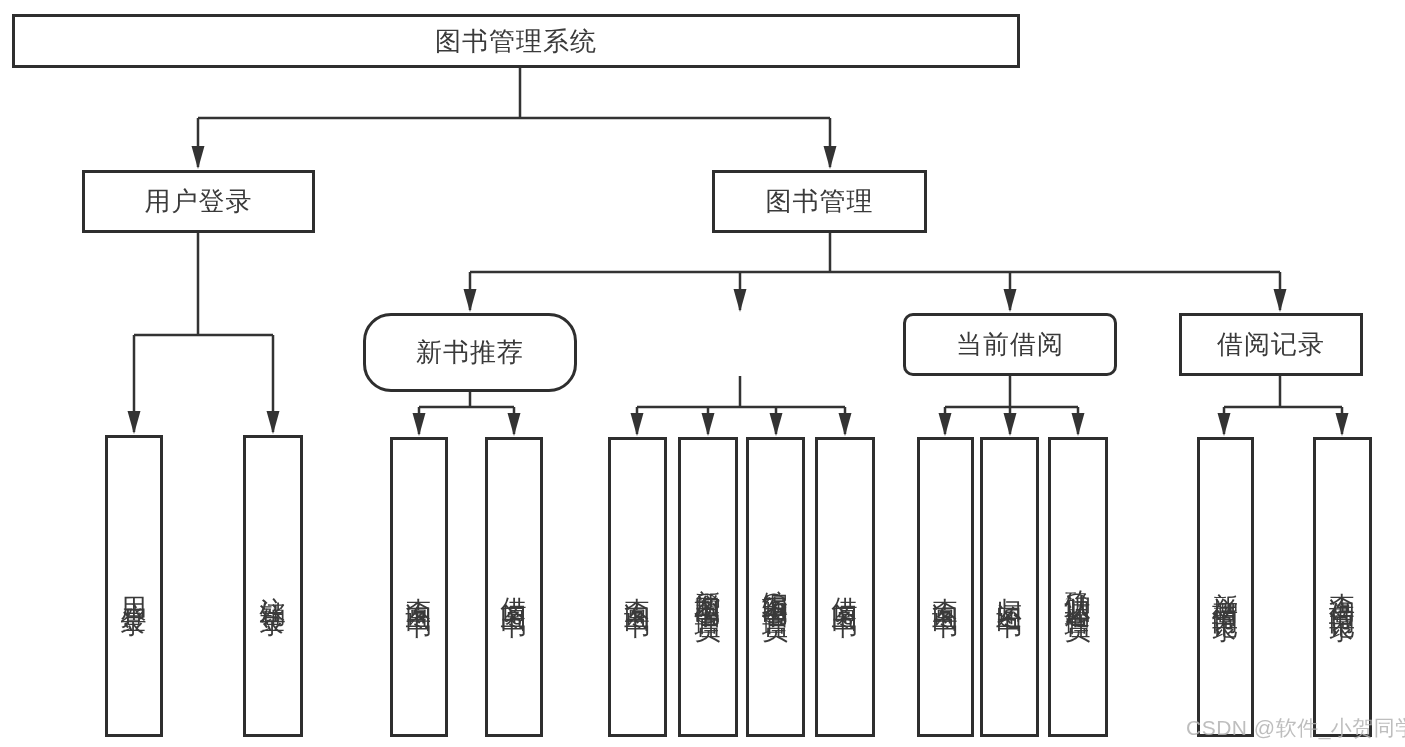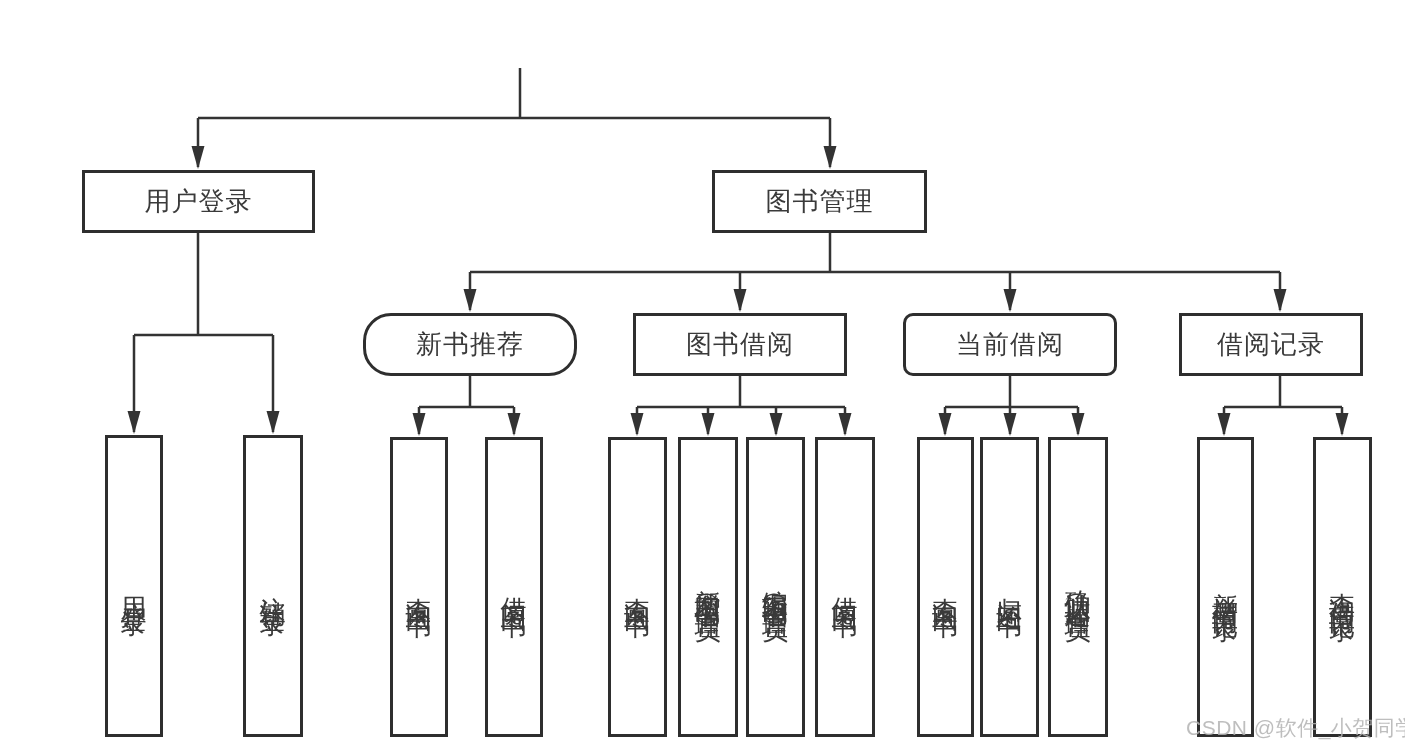--- a/index.html
+++ b/index.html
@@ -106,26 +106,26 @@
       <line class="ln" x1="1078" y1="407" x2="1078" y2="434" marker-end="url(#arrow)"></line>
     </g>
 
     <g>
       <path class="ln" d="M1280,376 V407 M1224,407 H1342"></path>
       <line class="ln" x1="1224" y1="407" x2="1224" y2="434" marker-end="url(#arrow)"></line>
       <line class="ln" x1="1342" y1="407" x2="1342" y2="434" marker-end="url(#arrow)"></line>
     </g>
   </svg>
 
+  <div class="node h" style="left:12px; top:14px; width:1008px; height:54px;">图书管理系统</div>
 
   <div class="node h" style="left:82px; top:170px; width:233px; height:63px;">用户登录</div>
   <div class="node h" style="left:712px; top:170px; width:215px; height:63px;">图书管理</div>
 
-  <div class="node h" style="left:363px; top:313px; width:214px; height:63px;border-radius:28px;">新书推荐</div>
-  <div class="node h" style="left:633px; top:313px; width:214px; height:63px;">图书借阅</div>
+  <div class="node h" style="left:363px; top:313px; width:214px; height:79px;border-radius:28px;">新书推荐</div>
   <div class="node h" style="left:903px; top:313px; width:214px; height:63px;border-radius:10px;">当前借阅</div>
   <div class="node h" style="left:1179px; top:313px; width:184px; height:63px;font-family:Liberation Serif, serif;">借阅记录</div>
 
   <div class="node v" style="left:105px; top:435px; width:58px; height:302px;">用户登录</div>
   <div class="node v" style="left:243px; top:435px; width:60px; height:302px;">注销登录</div>
 
   <div class="node v" style="left:390px; top:437px; width:58px; height:300px;">查询图书</div>
   <div class="node v" style="left:485px; top:437px; width:58px; height:300px;">借阅图书</div>
 
   <div class="node v" style="left:608px; top:437px; width:59px; height:300px;">查询图书</div>

